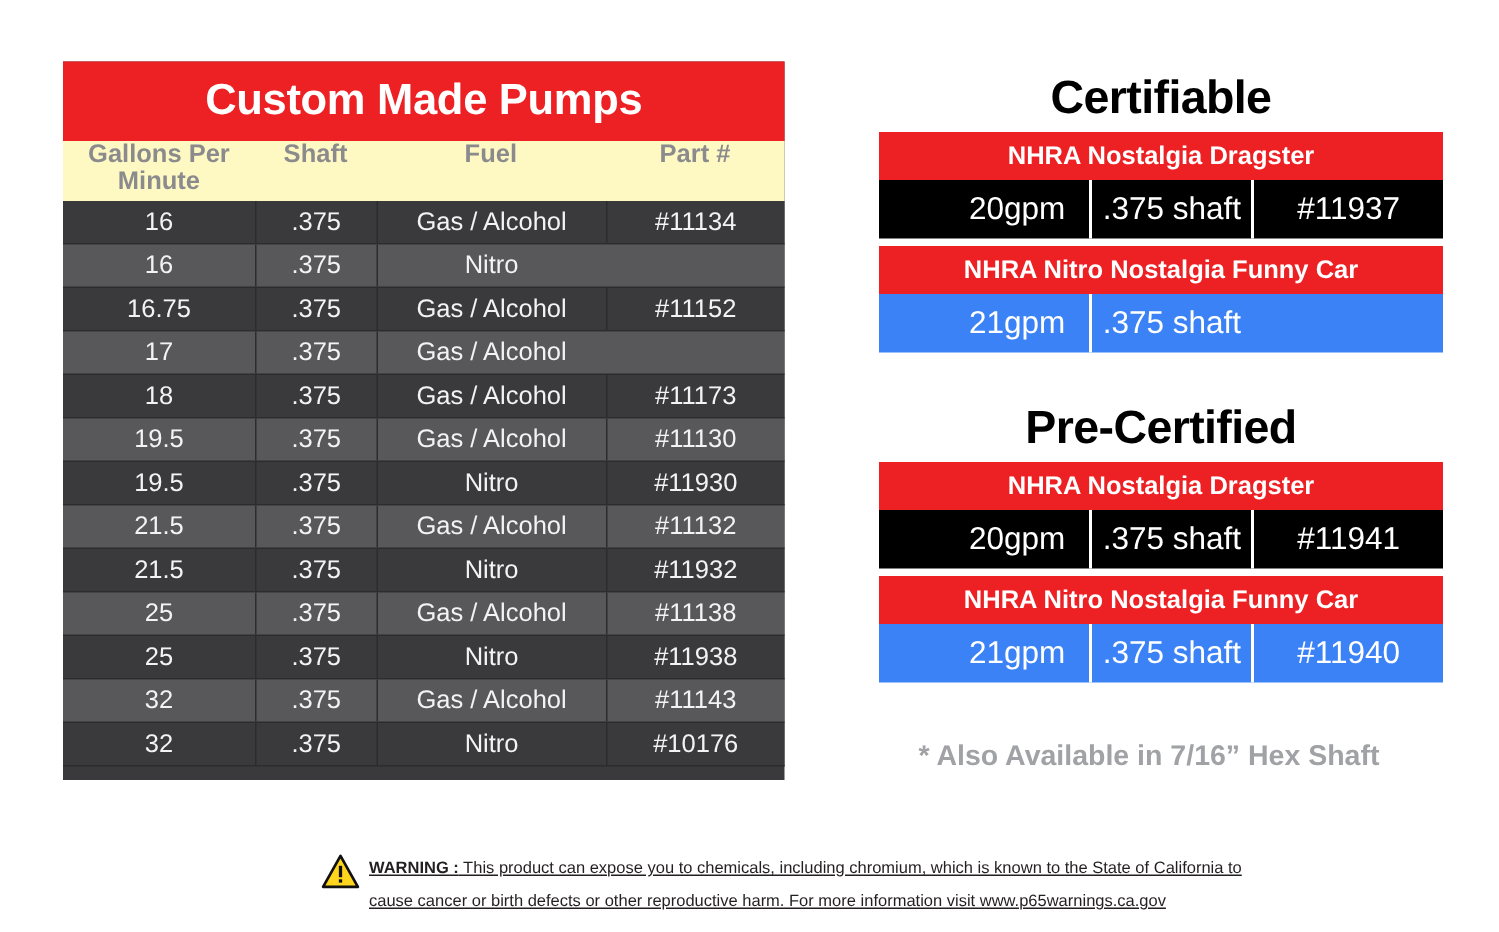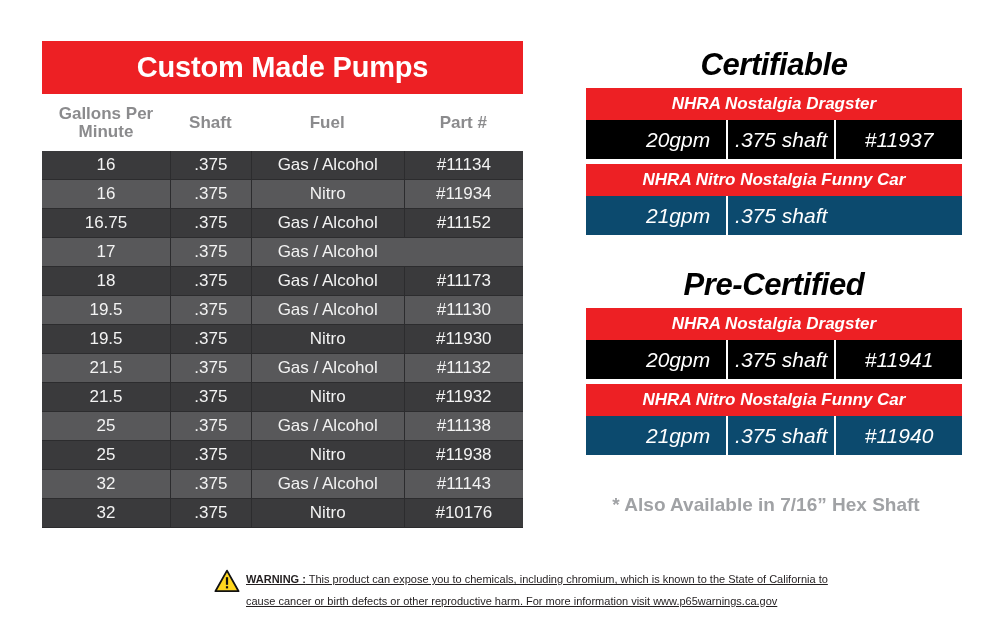--- a/index.html
+++ b/index.html
@@ -32,24 +32,24 @@
     align-items: center;
     justify-content: center;
   }
   .pumps-title-bar .t {
     color: #ffffff;
     font-size: 29px;
     font-weight: bold;
     letter-spacing: -0.2px;
   }
   .pumps-head {
-    height: 57px;
-    background: #ffffff;
-    display: flex;
-    align-items: center;
+    height: 40px;
+    background: #fef9c3;
+    display: flex;
+    align-items: flex-start;
   }
   .pumps-head .hc {
     color: #8b8b8d;
     font-size: 17px;
     font-weight: bold;
     text-align: center;
     line-height: 1.05;
     padding: 0 2px;
     box-sizing: border-box;
   }
@@ -72,21 +72,21 @@
     align-items: center;
     justify-content: center;
   }
   .pumps-row .c.div { border-left: 1px solid #2c2c2e; }
   .col-gpm  { width: 26.6%; }
   .col-shaft{ width: 16.8%; }
   .col-fuel { width: 31.8%; }
   .col-part { width: 24.8%; }
 
   
-  .cert-section { position: absolute; font-style: italic; }
+  .cert-section { position: absolute; }
   #cert-section-certifiable { left: 586px; top: 45px;  width: 376px; }
   #cert-section-precertified{ left: 586px; top: 265px; width: 376px; }
 
   .cert-heading {
     text-align: center;
     color: #000000;
     font-size: 31px;
     font-weight: bold;
     letter-spacing: -0.4px;
     line-height: 40px;
@@ -105,21 +105,21 @@
     font-weight: bold;
   }
   .cert-row {
     height: 39px;
     display: flex;
     align-items: center;
     margin-bottom: 5px;
     padding-left: 44px;
   }
   .cert-row.black { background: #000000; }
-  .cert-row.gray  { background: #0c4a6e; }
+  .cert-row.gray  { background: #3b82f6; }
   .cert-row .c {
     color: #ffffff;
     font-size: 21px;
     text-align: center;
     height: 100%;
     display: flex;
     align-items: center;
     justify-content: center;
     box-sizing: border-box;
   }
@@ -186,21 +186,20 @@
       <div class="pumps-row dark">
         <div class="c col-gpm">16</div>
         <div class="c col-shaft div">.375</div>
         <div class="c col-fuel div">Gas / Alcohol</div>
         <div class="c col-part div">#11134</div>
       </div>
       <div class="pumps-row light">
         <div class="c col-gpm">16</div>
         <div class="c col-shaft div">.375</div>
         <div class="c col-fuel div">Nitro</div>
-        <div class="c col-part div">#11934</div>
       </div>
       <div class="pumps-row dark">
         <div class="c col-gpm">16.75</div>
         <div class="c col-shaft div">.375</div>
         <div class="c col-fuel div">Gas / Alcohol</div>
         <div class="c col-part div">#11152</div>
       </div>
       <div class="pumps-row light">
         <div class="c col-gpm">17</div>
         <div class="c col-shaft div">.375</div>

